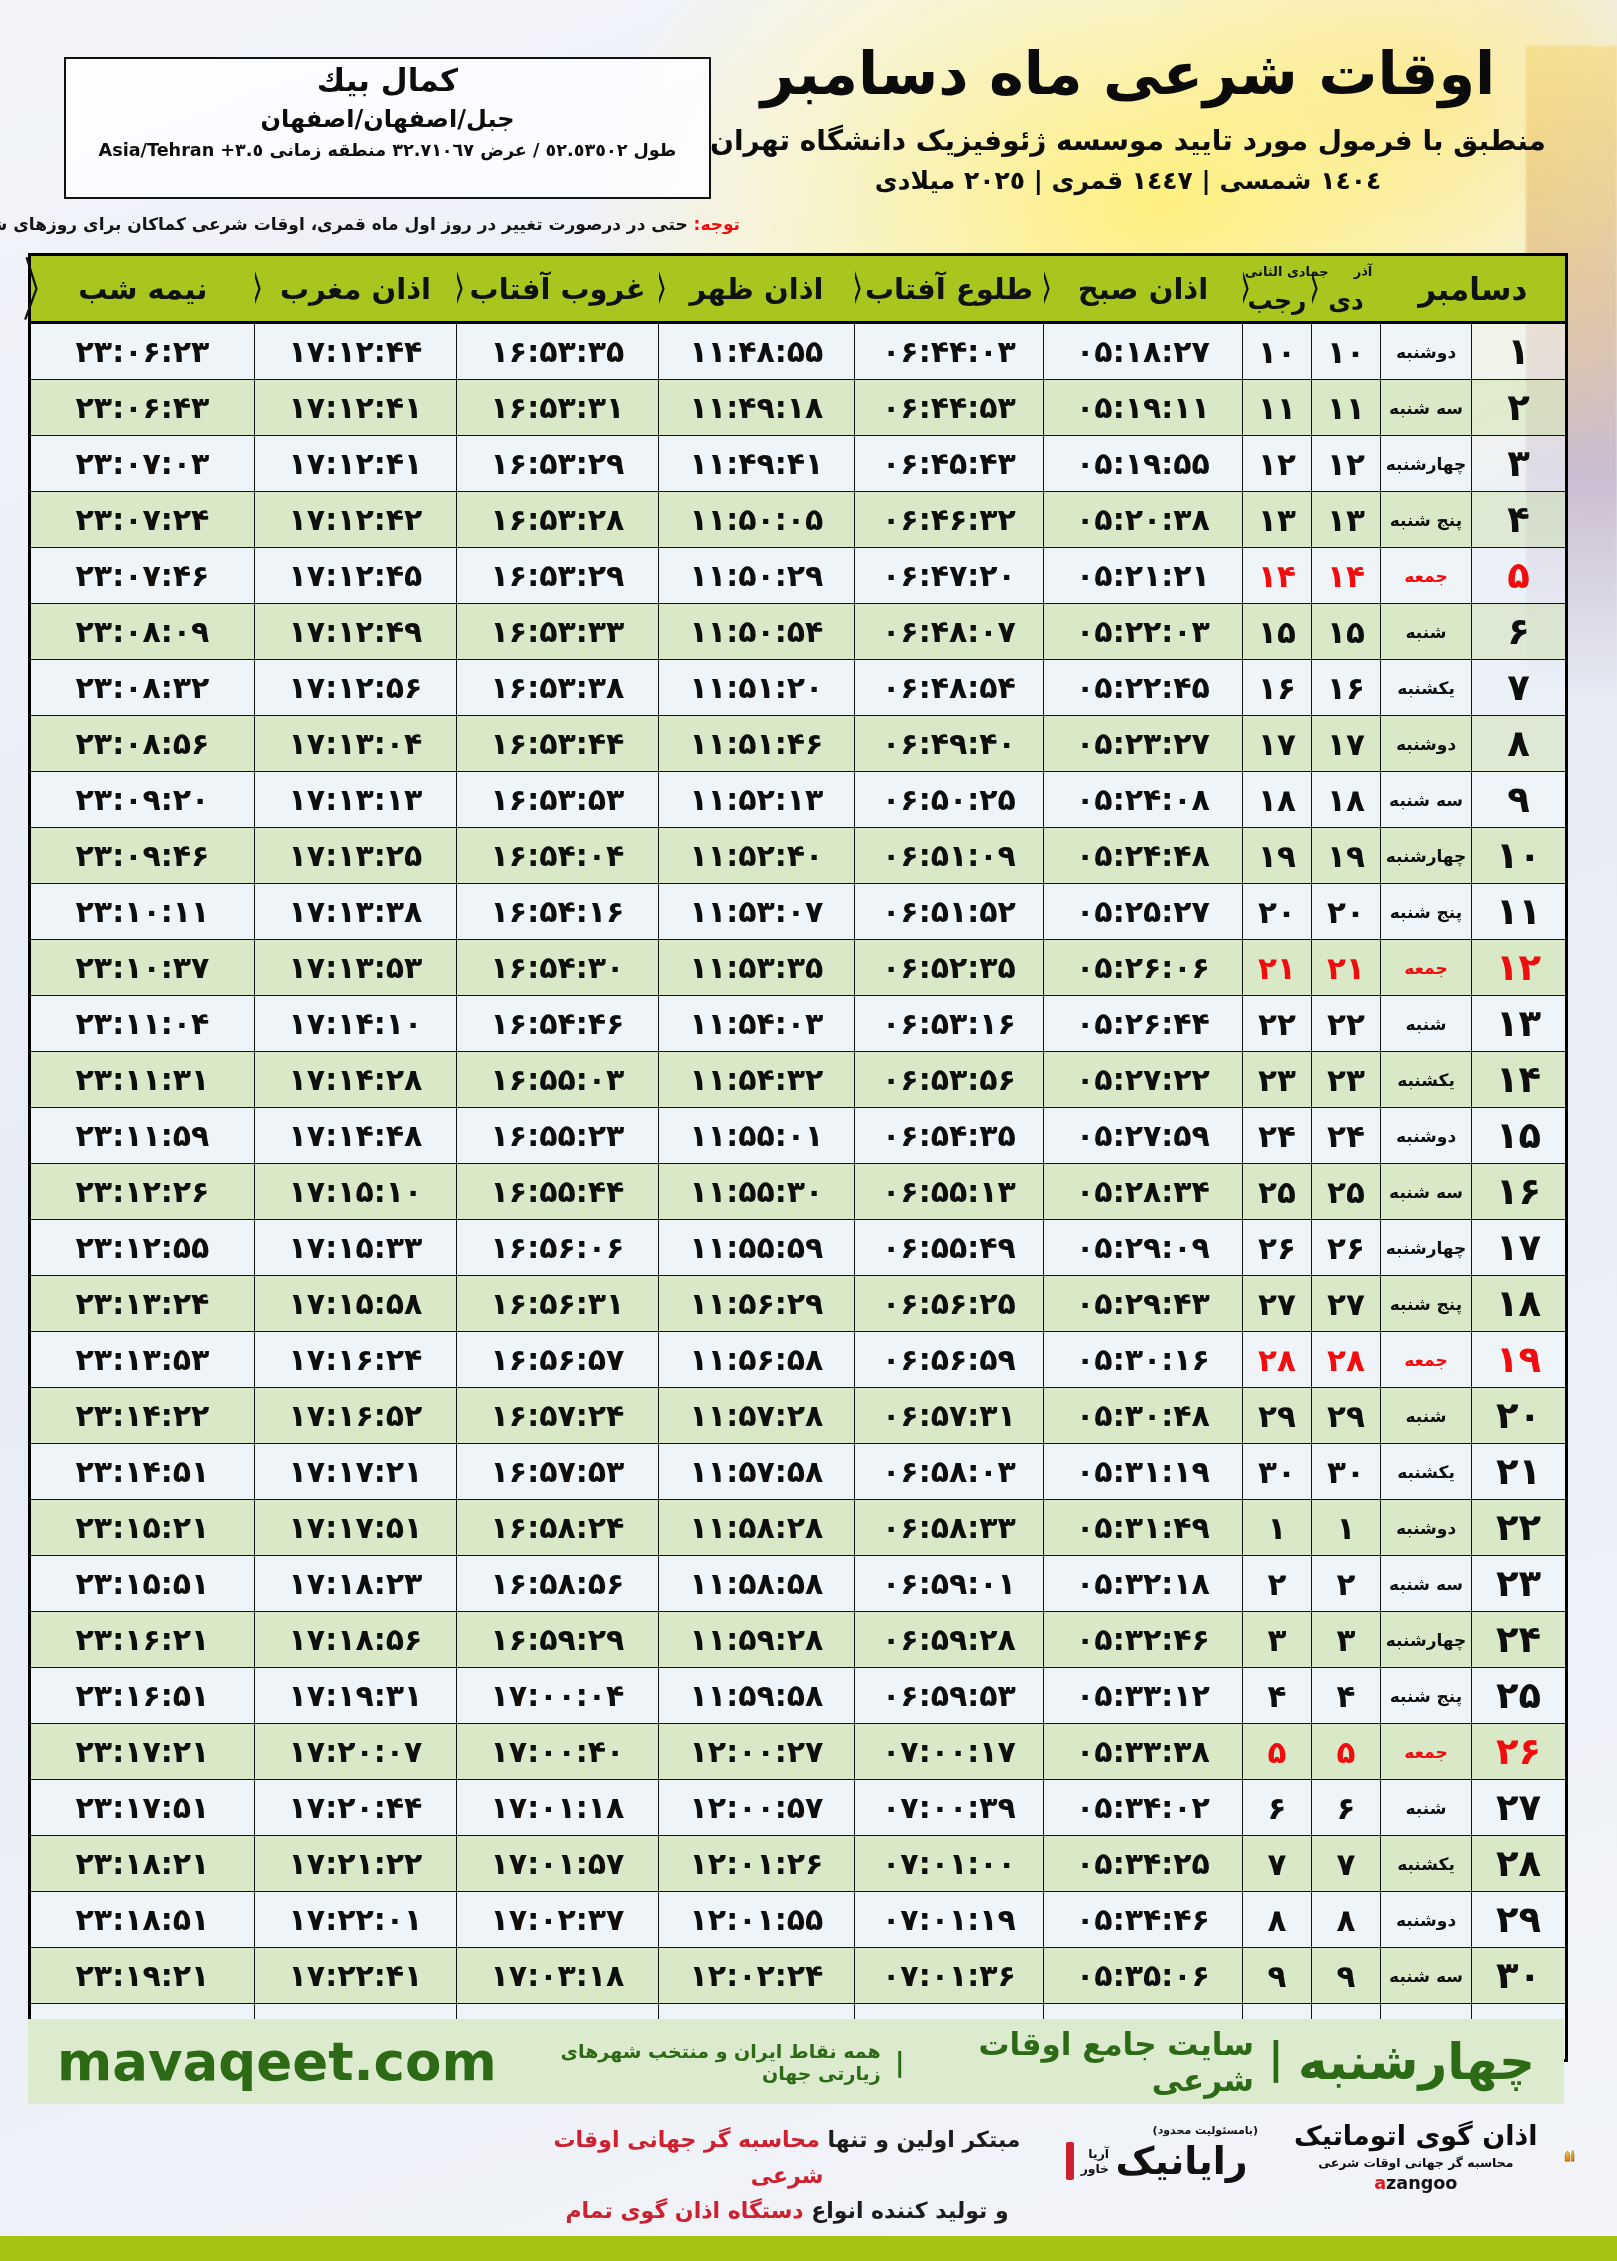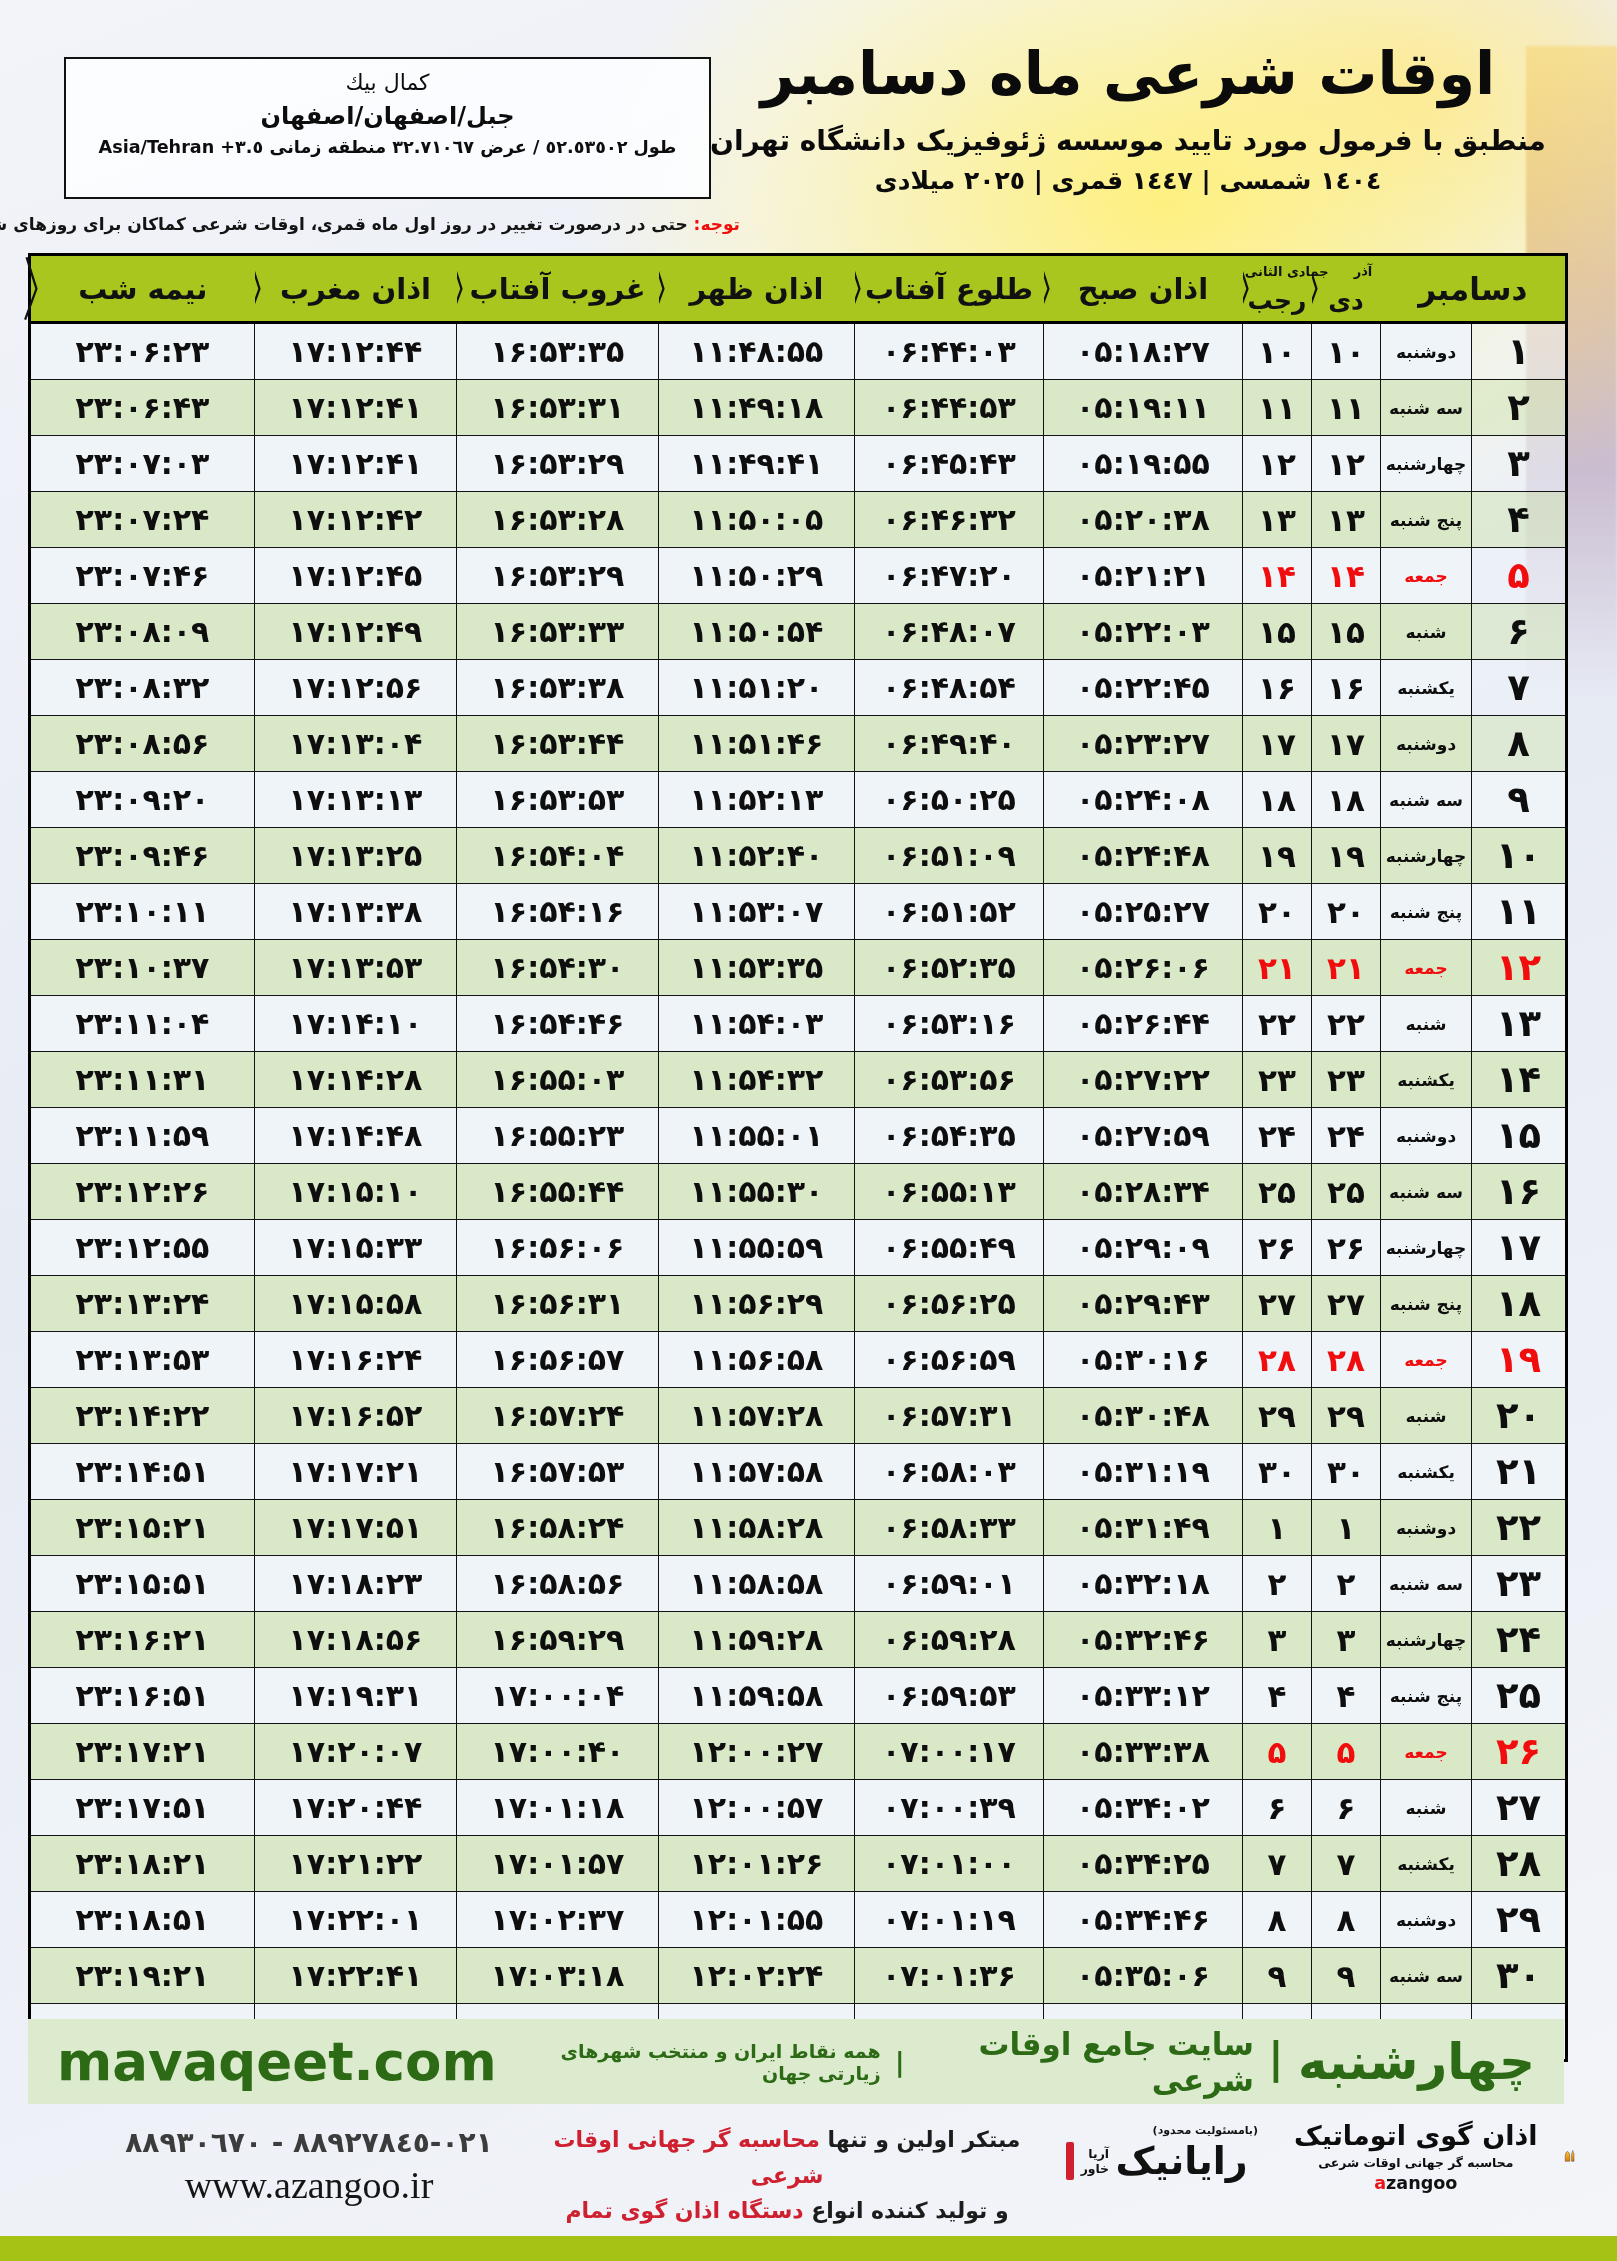--- a/index.html
+++ b/index.html
@@ -9,21 +9,21 @@
       radial-gradient(ellipse 750px 489px at 72% 9%, rgba(255,240,120,.95), rgba(255,247,190,.5) 55%, rgba(255,250,220,0) 78%),
       radial-gradient(ellipse 391px 274px at 88% 4%, rgba(250,215,100,.8), rgba(250,215,100,0) 75%),
       linear-gradient(160deg,#f2f4f9 0%,#e7ebf4 45%,#f3f5f9 100%);
   }
   .art-strip{position:absolute;right:0;top:46px;width:91px;height:652px;
     background:linear-gradient(180deg, rgba(246,212,110,.55), rgba(205,140,70,.4) 35%, rgba(130,80,125,.3) 65%, rgba(130,80,125,0));
     filter:blur(1.3px);}
   
   .loc-box{position:absolute;left:65px;top:57px;width:643px;height:138px;border:2.6px solid #111;
     background:rgba(252,253,255,.93);text-align:center;color:#0d0d0d;}
-  .loc-name{font-size:22px;font-weight:normal;margin-top:11px;}
+  .loc-name{font-size:31px;font-weight:bold;margin-top:3px;}
   .loc-region{font-size:24px;font-weight:bold;margin-top:6.5px;}
   .loc-coords{font-size:17.6px;font-weight:bold;margin-top:7.8px;}
   
   .title-block{position:absolute;top:40px;right:52px;width:874px;text-align:center;color:#0b0b0b;}
   .title-block h1{font-size:59px;font-weight:bold;margin:0;line-height:1.15;}
   .subtitle{font-size:28px;font-weight:bold;margin-top:16px;}
   .dates{font-size:25px;font-weight:bold;margin-top:9px;}
   
   .notice{position:absolute;left:31px;top:214px;width:710px;font-size:17px;font-weight:bold;color:#141414;white-space:nowrap;}
   .notice .red{color:var(--red,#e81515);}
@@ -548,24 +548,20 @@
       <span class="band-logo">چهارشنبه</span>
       <span class="band-sep">|</span>
       <span class="band-desc1">سایت جامع اوقات شرعی</span>
       <span class="band-sep2">|</span>
       <span class="band-desc2">همه نقاط ایران و منتخب شهرهای زیارتی جهان</span>
     </div>
     <div class="band-url">mavaqeet.com</div>
   </div>
 
   <div class="bottom">
-    <div class="contact">
-      <div class="phone">٠٢١-٨٨٩٢٧٨٤٥ - ٨٨٩٣٠٦٧٠</div>
-      <div class="site-url">www.azangoo.ir</div>
-    </div>
     <div class="promo">
       <div>
         <span>مبتکر اولین و تنها</span>
         <span class="red">محاسبه گر جهانی اوقات شرعی</span>
       </div>
       <div>
         <span>و تولید کننده انواع</span>
         <span class="red">دستگاه اذان گوی تمام خودکار ماهواره ای</span>
       </div>
     </div>

